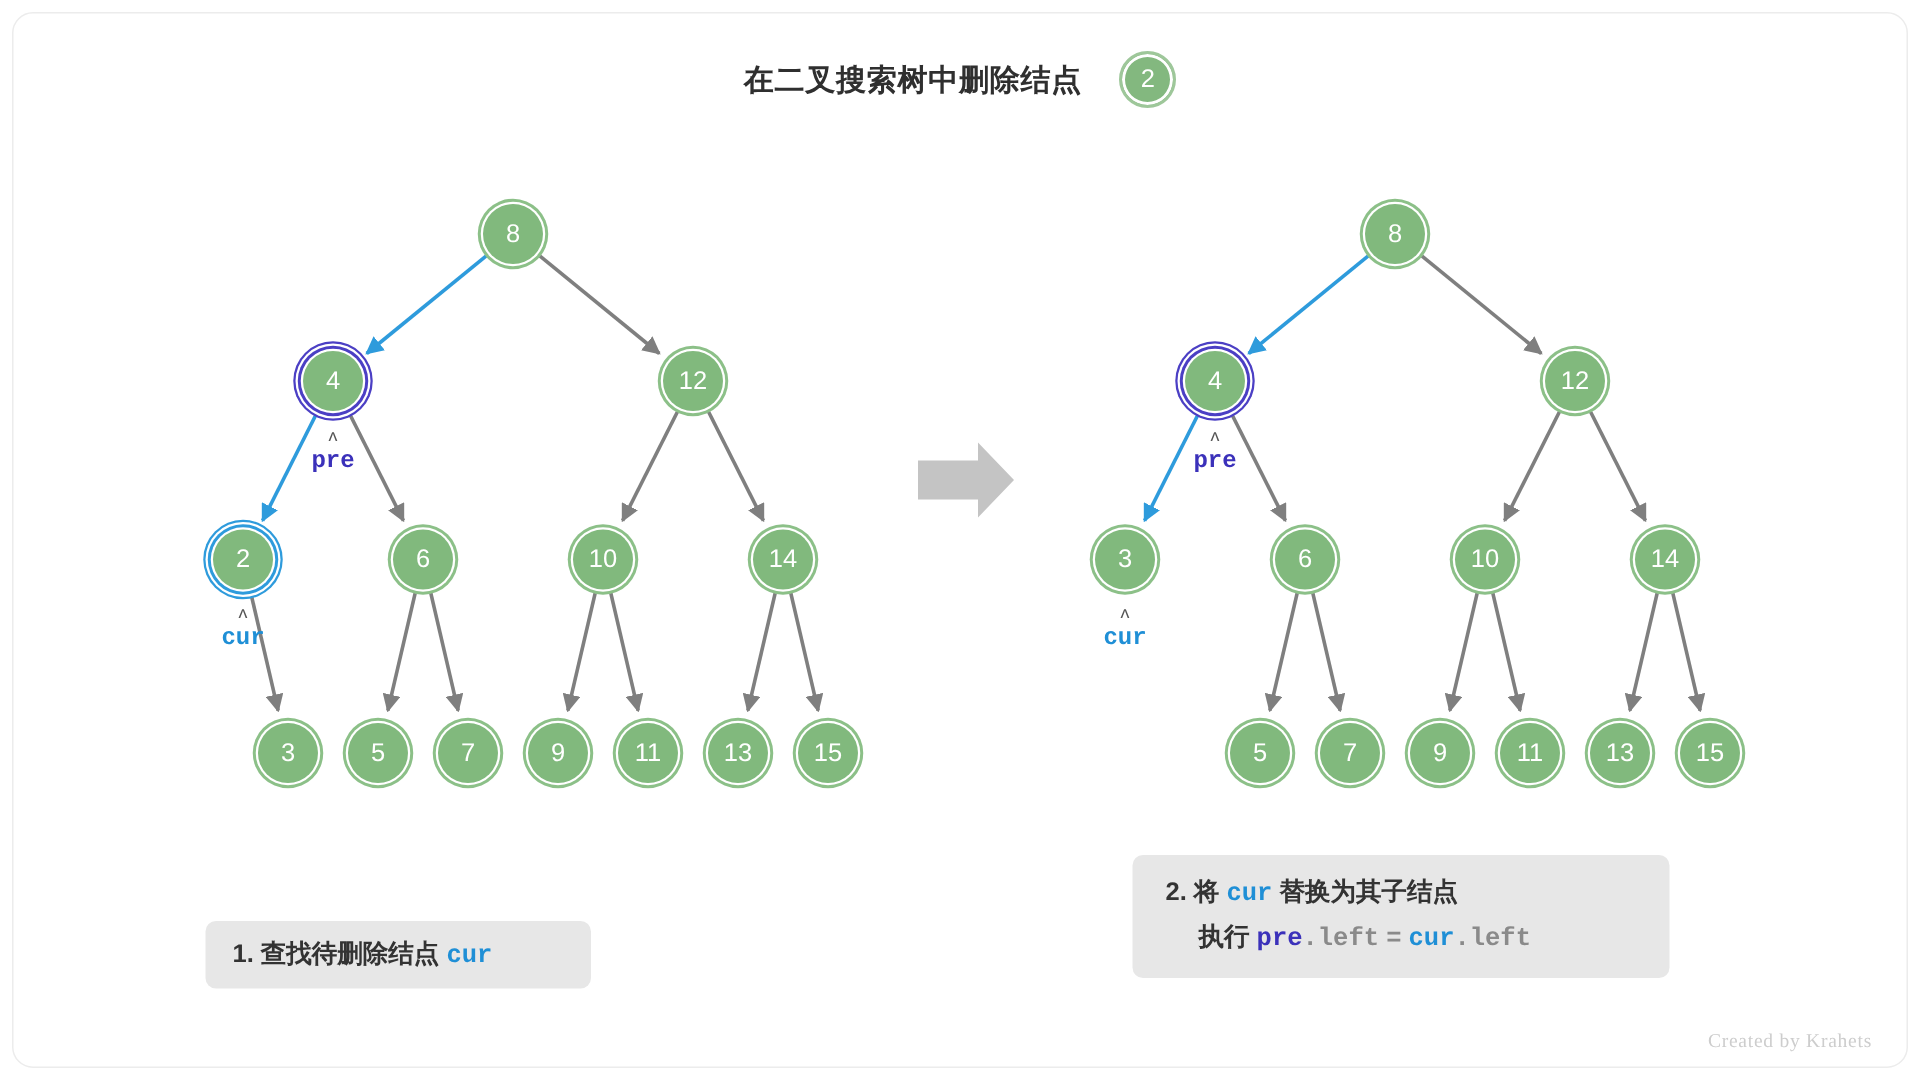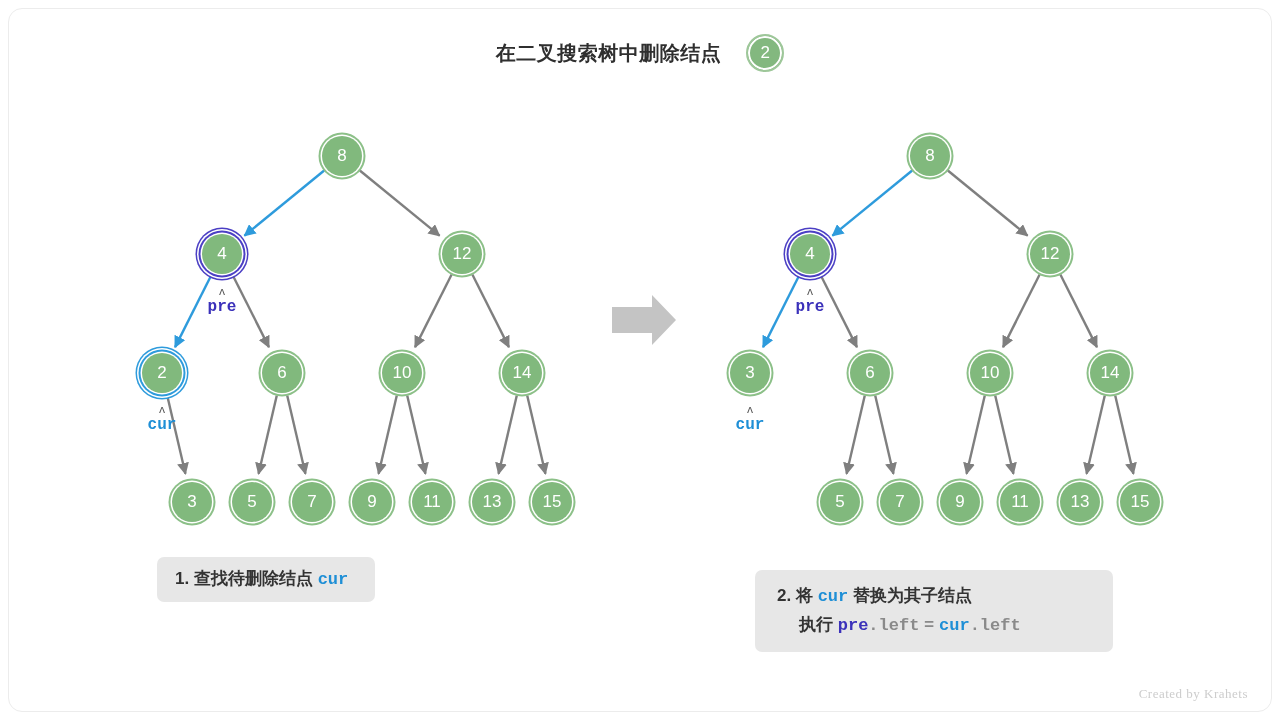--- a/index.html
+++ b/index.html
@@ -251,21 +251,21 @@
       <div class="ptr pre" style="left: 810px; top: 288px;">
         <div class="caret">ʌ</div>
         <div class="ptr-label">pre</div>
       </div>
       <div class="ptr cur" style="left: 750px; top: 406px;">
         <div class="caret">ʌ</div>
         <div class="ptr-label">cur</div>
       </div>
     </div>
 
-  <div class="caption" style="left:137px; top:557px; width:218px; height:45px; padding:0 18px;margin-left:20px;">
+  <div class="caption" style="left:137px; top:614px; width:257px; height:45px; padding:0 18px;">
     <div class="cap-line">
       <span>1. 查找待删除结点</span>
       <span class="mono c-cur">cur</span>
     </div>
   </div>
 
 
   <div class="caption" style="left:755px; top:570px; width:358px; height:82px; padding:0 22px;">
     <div class="cap-line">
       <span>2. 将</span>

